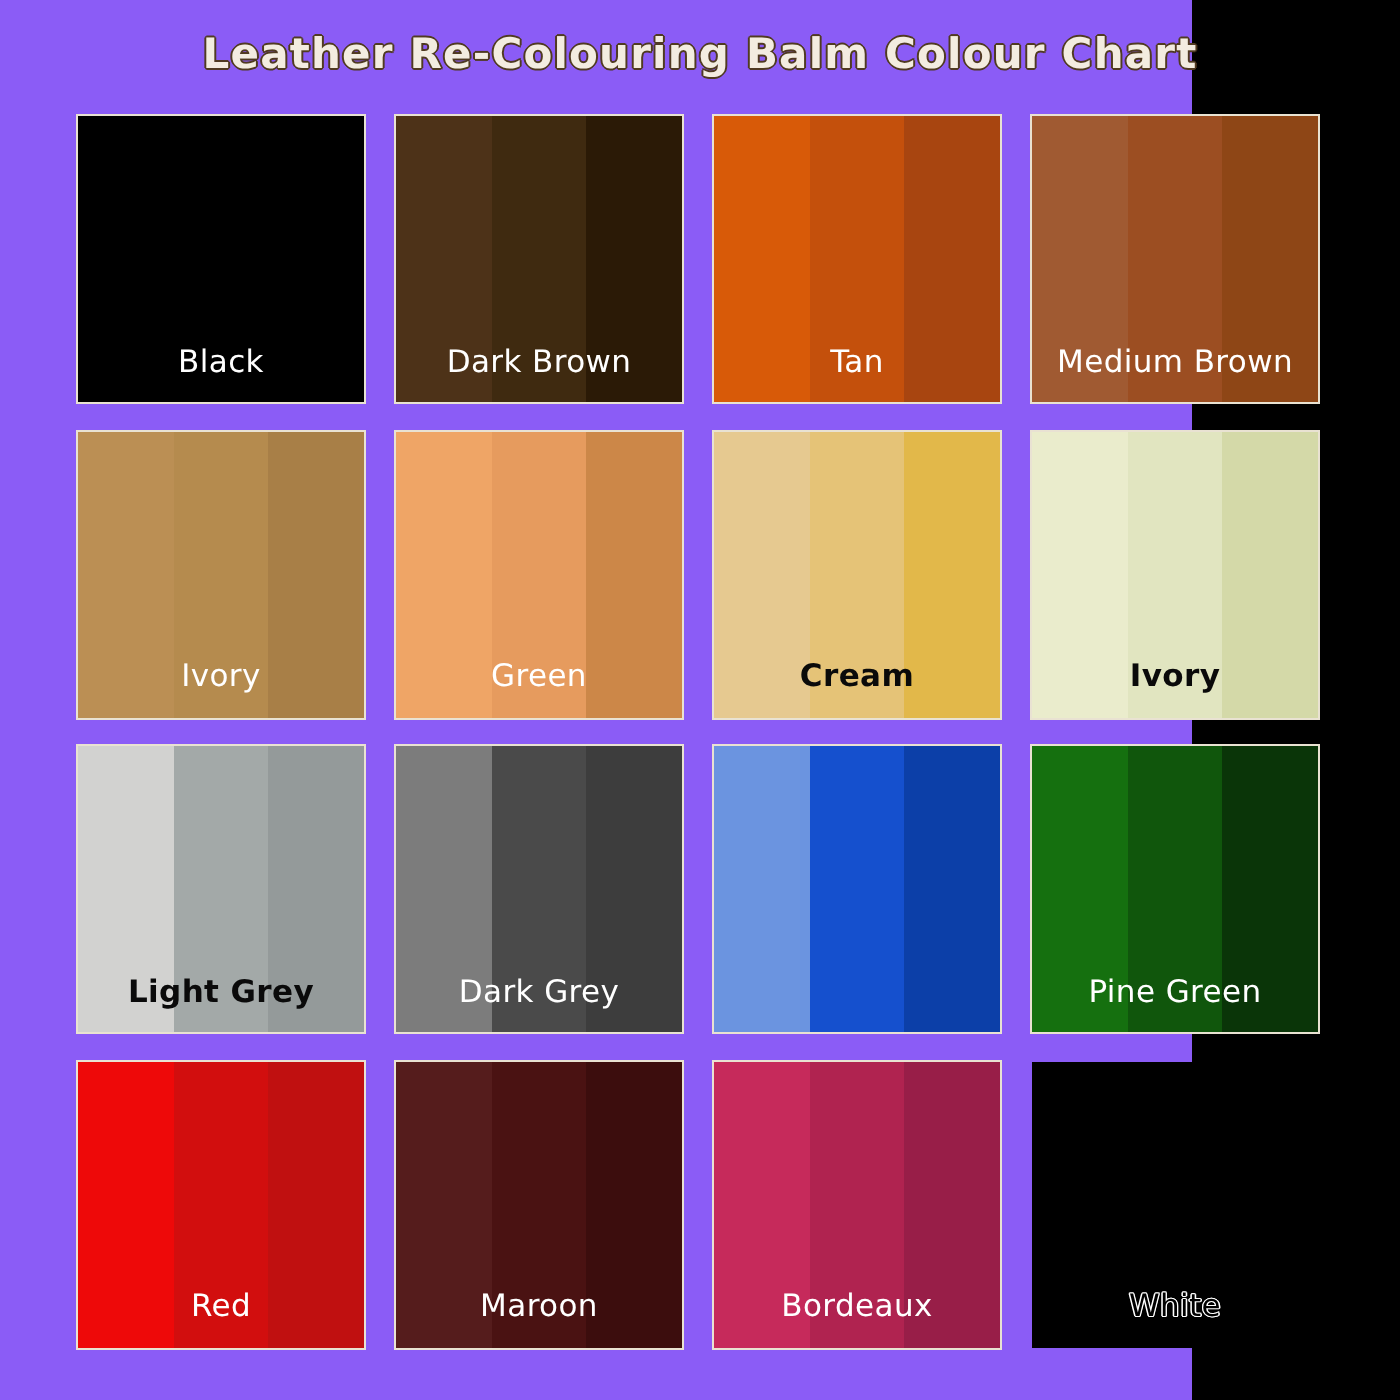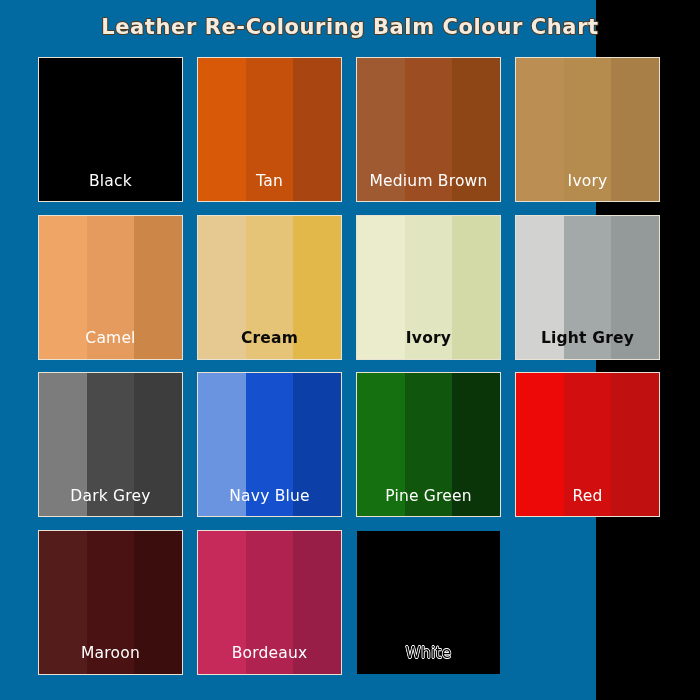--- a/index.html
+++ b/index.html
@@ -12,21 +12,21 @@
     height: 700px;
     overflow: hidden;
     font-family: "Liberation Sans", sans-serif;
     -webkit-font-smoothing: antialiased;
   }
 
   #chart-root {
     position: relative;
     width: 596px;
     height: 700px;
-    background: #0369a1;
+    background: #8b5cf6;
   }
 
   
   #chart-title {
     position: absolute;
     top: 15px;
     left: 0;
     width: 700px;
     text-align: center;
     font-family: "DejaVu Sans", sans-serif;
@@ -117,20 +117,28 @@
       <div class="swatch">
         <div class="bands">
           <div class="band" title="#000000" style="background: rgb(0, 0, 0);"></div>
           <div class="band" title="#000000" style="background: rgb(0, 0, 0);"></div>
           <div class="band" title="#000000" style="background: rgb(0, 0, 0);"></div>
         </div>
         <div class="swatch-label light-text">Black</div>
       </div>
       <div class="swatch">
         <div class="bands">
+          <div class="band" title="#4d3218" style="background: rgb(77, 50, 24);"></div>
+          <div class="band" title="#3f2a10" style="background: rgb(63, 42, 16);"></div>
+          <div class="band" title="#2b1a06" style="background: rgb(43, 26, 6);"></div>
+        </div>
+        <div class="swatch-label light-text">Dark Brown</div>
+      </div>
+      <div class="swatch">
+        <div class="bands">
           <div class="band" title="#d85a08" style="background: rgb(216, 90, 8);"></div>
           <div class="band" title="#c4500c" style="background: rgb(196, 80, 12);"></div>
           <div class="band" title="#a84510" style="background: rgb(168, 69, 16);"></div>
         </div>
         <div class="swatch-label light-text">Tan</div>
       </div>
       <div class="swatch">
         <div class="bands">
           <div class="band" title="#a05a32" style="background: rgb(160, 90, 50);"></div>
           <div class="band" title="#9c4e22" style="background: rgb(156, 78, 34);"></div>
@@ -145,21 +153,21 @@
           <div class="band" title="#a87f47" style="background: rgb(168, 127, 71);"></div>
         </div>
         <div class="swatch-label light-text">Ivory</div>
       </div>
       <div class="swatch">
         <div class="bands">
           <div class="band" title="#efa566" style="background: rgb(239, 165, 102);"></div>
           <div class="band" title="#e69b5e" style="background: rgb(230, 155, 94);"></div>
           <div class="band" title="#cc8748" style="background: rgb(204, 135, 72);"></div>
         </div>
-        <div class="swatch-label light-text">Camel</div>
+        <div class="swatch-label light-text">Green</div>
       </div>
       <div class="swatch">
         <div class="bands">
           <div class="band" title="#e6c990" style="background: rgb(230, 201, 144);"></div>
           <div class="band" title="#e5c377" style="background: rgb(229, 195, 119);"></div>
           <div class="band" title="#e2b84a" style="background: rgb(226, 184, 74);"></div>
         </div>
         <div class="swatch-label dark-text">Cream</div>
       </div>
       <div class="swatch">
@@ -185,21 +193,20 @@
           <div class="band" title="#3d3d3d" style="background: rgb(61, 61, 61);"></div>
         </div>
         <div class="swatch-label light-text">Dark Grey</div>
       </div>
       <div class="swatch">
         <div class="bands">
           <div class="band" title="#6b94e0" style="background: rgb(107, 148, 224);"></div>
           <div class="band" title="#1550ce" style="background: rgb(21, 80, 206);"></div>
           <div class="band" title="#0c3fa8" style="background: rgb(12, 63, 168);"></div>
         </div>
-        <div class="swatch-label light-text">Navy Blue</div>
       </div>
       <div class="swatch">
         <div class="bands">
           <div class="band" title="#15700f" style="background: rgb(21, 112, 15);"></div>
           <div class="band" title="#10560c" style="background: rgb(16, 86, 12);"></div>
           <div class="band" title="#0a3508" style="background: rgb(10, 53, 8);"></div>
         </div>
         <div class="swatch-label light-text">Pine Green</div>
       </div>
       <div class="swatch">

